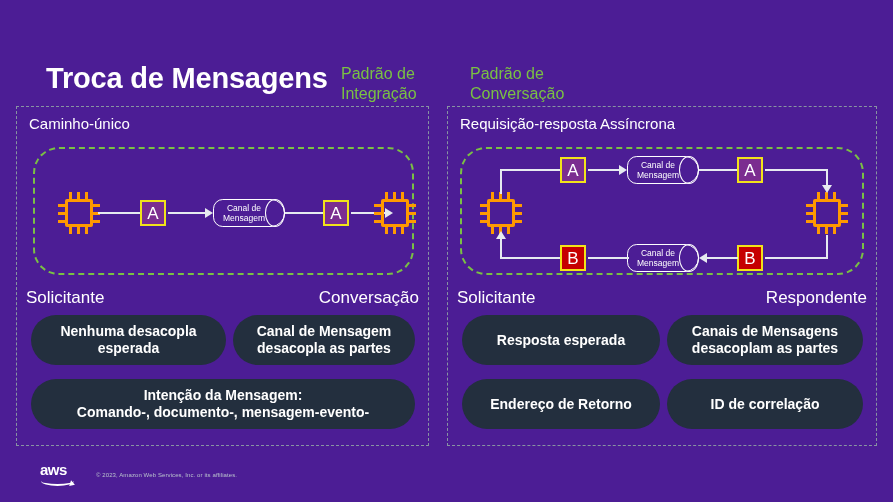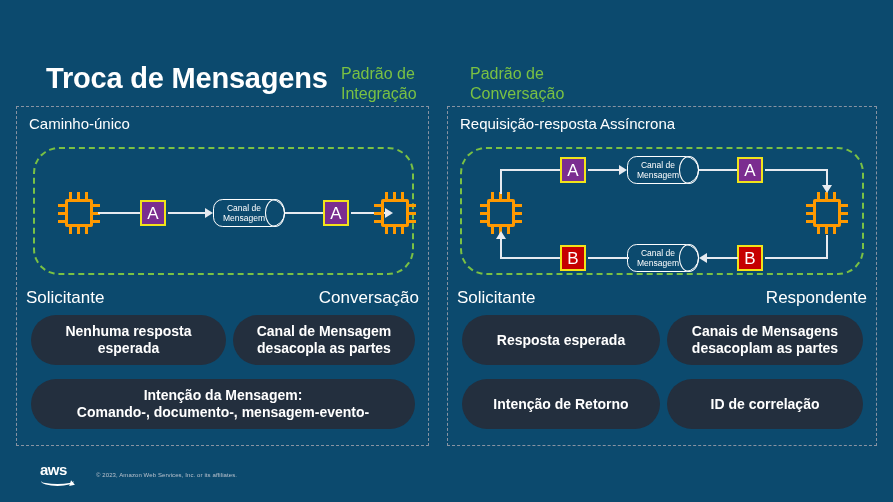--- a/index.html
+++ b/index.html
@@ -2,21 +2,21 @@
 <html><head>
 <meta charset="utf-8">
 <style>
   * { box-sizing: border-box; margin: 0; padding: 0; }
   html, body {
     width: 893px; height: 502px;
     background: #222f3e;
     font-family: "Liberation Sans", sans-serif;
     overflow: hidden;
   }
-  .slide { position: relative; width: 893px; height: 502px; background: #0c4a6e; }
+  .slide { position: relative; width: 893px; height: 502px; background: #4c1d95; }
   .main-title {
     position: absolute; left: 46px; top: 62px;
     font-size: 29px; font-weight: bold; color: #ffffff; letter-spacing: -0.2px;
     white-space: nowrap;
   }
   .accent-label {
     position: absolute; color: #7ac143; font-size: 16px; line-height: 20px;
     white-space: pre-line;
   }
   .accent-left  { left: 341px; top: 64px; }
@@ -211,21 +211,21 @@
         <i class="pr" style="top:12px"></i>
           <i class="pr" style="top:20px"></i>
           <i class="pr" style="top:28px"></i>
       </div>
     </div>
 
     <div class="endpoint-label" style="left:9px; top:181px;">Solicitante</div>
     <div class="endpoint-label" style="right:9px; top:181px;">Conversação</div>
 
     <div class="pill" style="left:14px; top:208px; width:195px; height:50px;">
-      <span>Nenhuma resposta
+      <span>Nenhuma desacopla
 esperada</span>
     </div>
     <div class="pill" style="left:216px; top:208px; width:182px; height:50px;">
       <span>Canal de Mensagem
 desacopla as partes</span>
     </div>
     <div class="pill" style="left:14px; top:272px; width:384px; height:50px;">
       <span>Intenção da Mensagem:
 Comando-, documento-, mensagem-evento-</span>
     </div>
@@ -305,21 +305,21 @@
     <div class="endpoint-label" style="right:9px; top:181px;">Respondente</div>
 
     <div class="pill" style="left:14px; top:208px; width:198px; height:50px;justify-content:center;">
       <span>Resposta esperada</span>
     </div>
     <div class="pill" style="left:219px; top:208px; width:196px; height:50px;">
       <span>Canais de Mensagens
 desacoplam as partes</span>
     </div>
     <div class="pill" style="left:14px; top:272px; width:198px; height:50px;">
-      <span>Intenção de Retorno</span>
+      <span>Endereço de Retorno</span>
     </div>
     <div class="pill" style="left:219px; top:272px; width:196px; height:50px;">
       <span>ID de correlação</span>
     </div>
   </div>
 
   <div class="footer">
     <div class="aws-logo">
       <div class="txt">aws</div>
       <div class="smile"></div>

